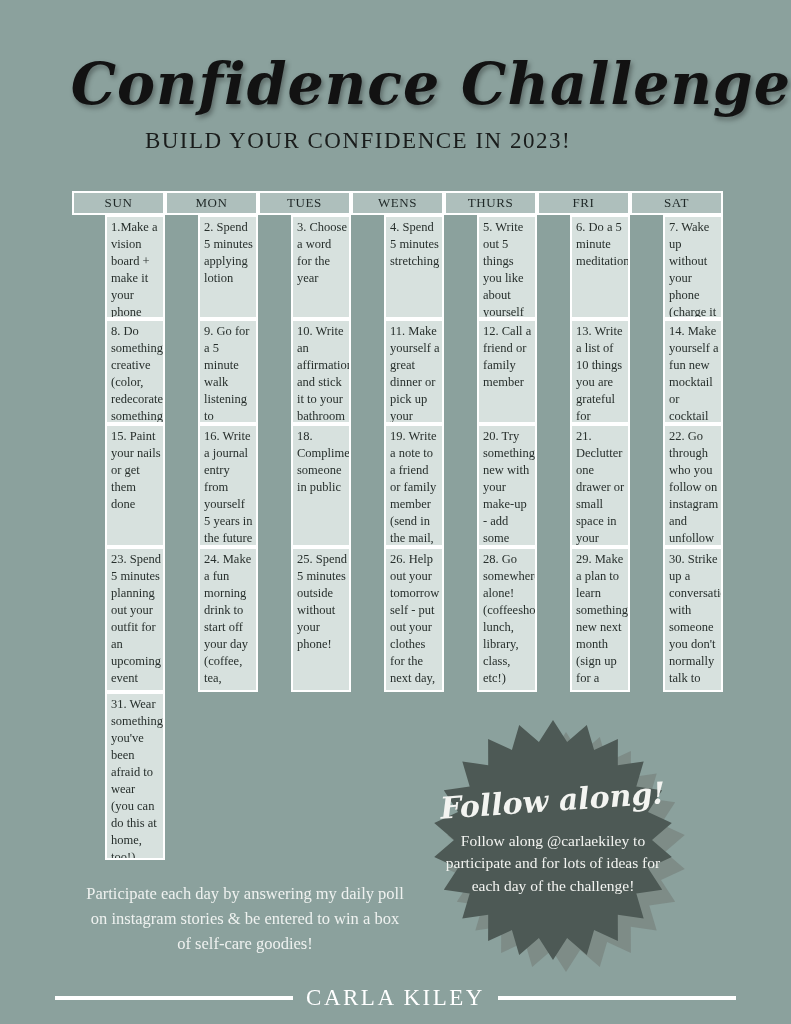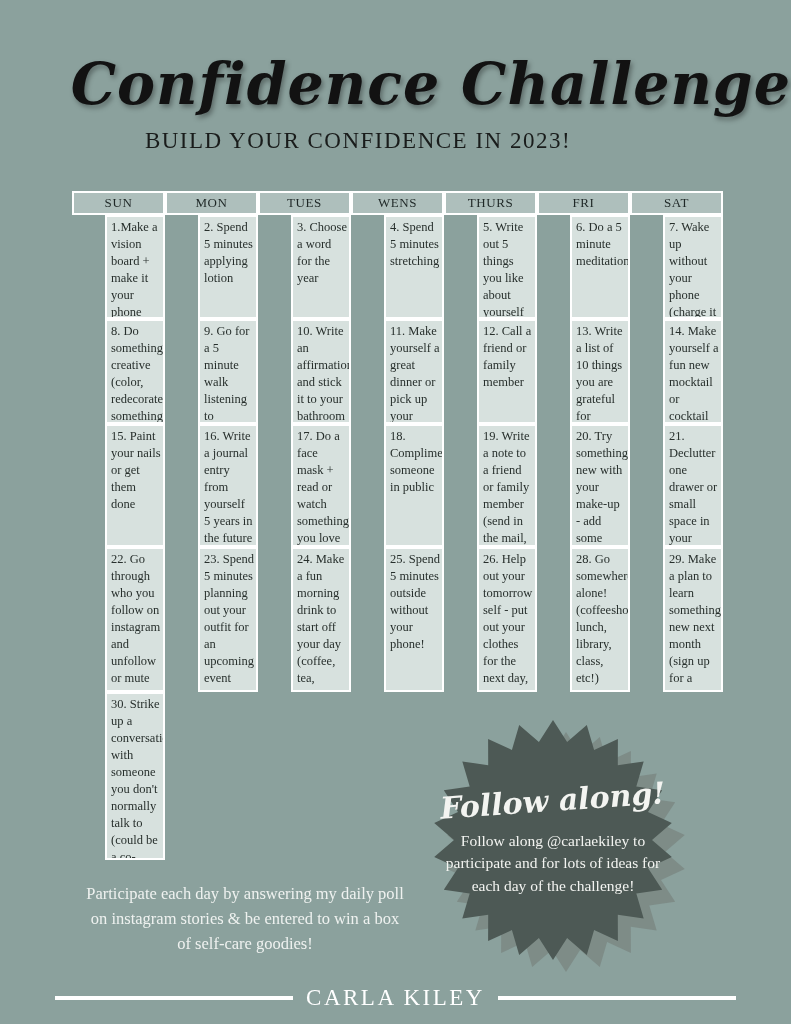--- a/index.html
+++ b/index.html
@@ -109,33 +109,33 @@
     <div class="cell">7. Wake up without your phone (charge it in another room!)</div>
     <div class="cell">8. Do something creative (color, redecorate something, bake!)</div>
     <div class="cell">9. Go for a 5 minute walk listening to inspirational music or podcast</div>
     <div class="cell">10. Write an affirmation and stick it to your bathroom mirror</div>
     <div class="cell">11. Make yourself a great dinner or pick up your favorite take-out</div>
     <div class="cell">12. Call a friend or family member</div>
     <div class="cell">13. Write a list of 10 things you are grateful for</div>
     <div class="cell">14. Make yourself a fun new mocktail or cocktail to try</div>
     <div class="cell">15. Paint your nails or get them done</div>
     <div class="cell">16. Write a journal entry from yourself 5 years in the future</div>
-    <div class="cell">17. Do a face mask + read or watch something you love</div>
     <div class="cell">18. Compliment someone in public</div>
     <div class="cell">19. Write a note to a friend or family member (send in the mail, or via text!)</div>
     <div class="cell">20. Try something new with your make-up - add some eyeliner or a new lipstick</div>
     <div class="cell">21. Declutter one drawer or small space in your home</div>
     <div class="cell">22. Go through who you follow on instagram and unfollow or mute anyone who doesn't bring you joy</div>
     <div class="cell">23. Spend 5 minutes planning out your outfit for an upcoming event (order anything you need!)</div>
     <div class="cell">24. Make a fun morning drink to start off your day (coffee, tea, infused water!)</div>
     <div class="cell">25. Spend 5 minutes outside without your phone!</div>
     <div class="cell">26. Help out your tomorrow self - put out your clothes for the next day, and get to bed 30 minutes early</div>
     <div class="cell">28. Go somewhere alone! (coffeeshop, lunch, library, class, etc!)</div>
     <div class="cell">29. Make a plan to learn something new next month (sign up for a class, get masterclass, buy a book on the topic!)</div>
     <div class="cell">30. Strike up a conversation with someone you don't normally talk to (could be a co-worker, barista, cashier, etc)</div>
+    <div class="cell">31. Wear something you've been afraid to wear (you can do this at home, too!)</div>
     <div class="cell filler"></div>
     <div class="cell filler"></div>
     <div class="cell filler"></div>
     <div class="cell filler"></div>
   </div>
 
   <svg class="badge-svg" viewBox="0 0 280 280">
     <polygon points="138.0,20.0 152.1,42.0 171.8,24.9 179.1,49.9 202.9,39.0 202.8,65.2 228.7,61.4 221.3,86.5 247.2,90.2 233.0,112.1 256.8,122.9 237.0,140.0 256.8,157.1 233.0,167.9 247.2,189.8 221.3,193.5 228.7,218.6 202.8,214.8 202.9,241.0 179.1,230.1 171.8,255.1 152.1,238.0 138.0,260.0 123.9,238.0 104.2,255.1 96.9,230.1 73.1,241.0 73.2,214.8 47.3,218.6 54.7,193.5 28.8,189.8 43.0,167.9 19.2,157.1 39.0,140.0 19.2,122.9 43.0,112.1 28.8,90.2 54.7,86.5 47.3,61.4 73.2,65.2 73.1,39.0 96.9,49.9 104.2,24.9 123.9,42.0" fill="#7B8884" opacity="0.85"></polygon>
     <polygon points="125.0,8.0 139.1,30.0 158.8,12.9 166.1,37.9 189.9,27.0 189.8,53.2 215.7,49.4 208.3,74.5 234.2,78.2 220.0,100.1 243.8,110.9 224.0,128.0 243.8,145.1 220.0,155.9 234.2,177.8 208.3,181.5 215.7,206.6 189.8,202.8 189.9,229.0 166.1,218.1 158.8,243.1 139.1,226.0 125.0,248.0 110.9,226.0 91.2,243.1 83.9,218.1 60.1,229.0 60.2,202.8 34.3,206.6 41.7,181.5 15.8,177.8 30.0,155.9 6.2,145.1 26.0,128.0 6.2,110.9 30.0,100.1 15.8,78.2 41.7,74.5 34.3,49.4 60.2,53.2 60.1,27.0 83.9,37.9 91.2,12.9 110.9,30.0" fill="#4D5955"></polygon>
   </svg>

